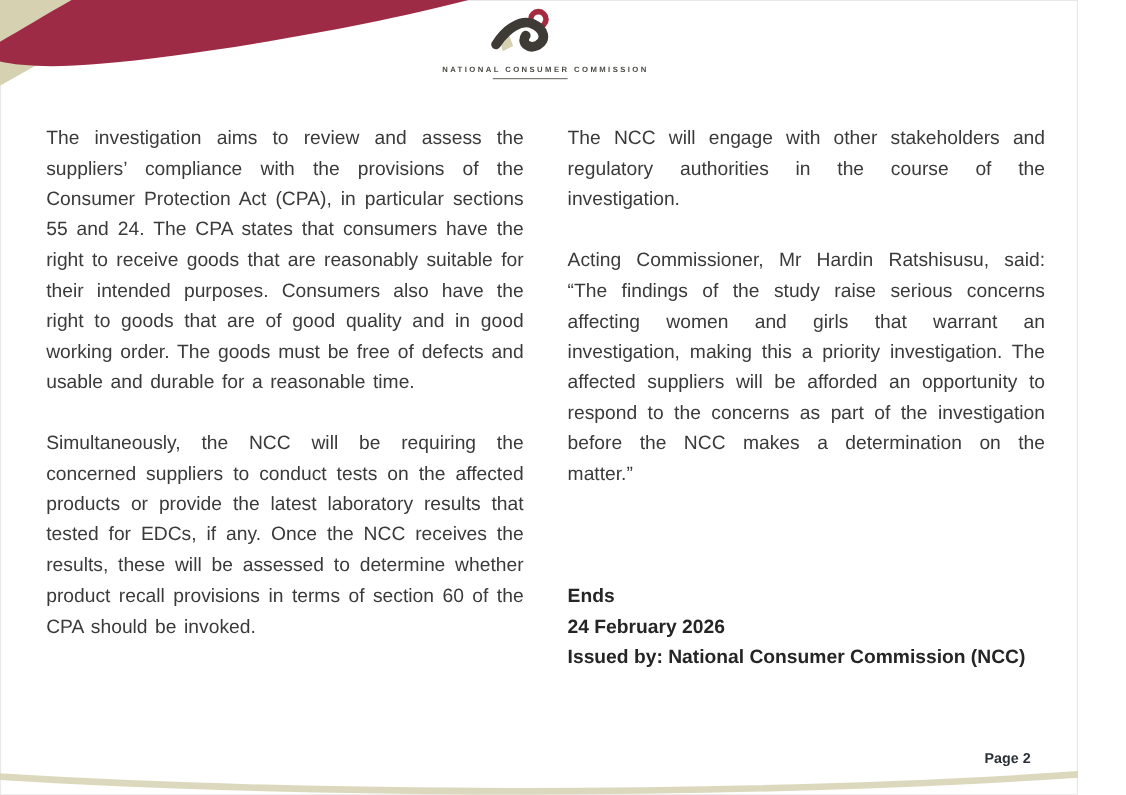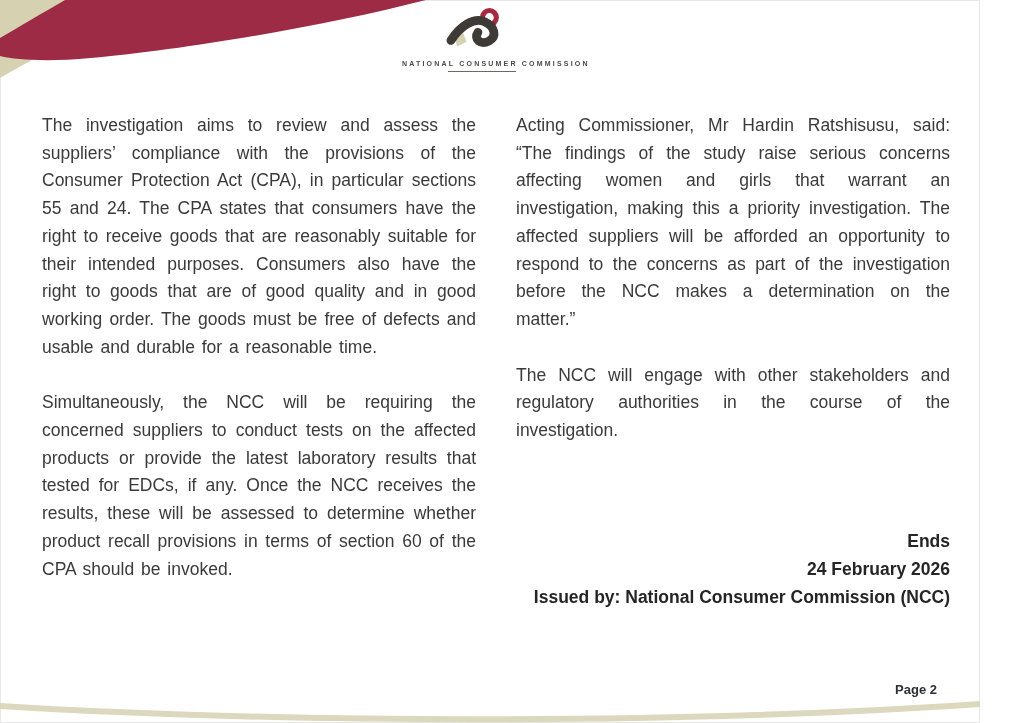--- a/index.html
+++ b/index.html
@@ -74,21 +74,20 @@
     line-height: 27.7px;
     text-align: justify;
     word-spacing: 2px;
   }
   .issue-block {
     margin-top: 82px;
     font-size: 17.5px;
     line-height: 28px;
     font-weight: bold;
     color: #252525;
-    text-align: right;
   }
 
   .page-number {
     position: absolute;
     right: 43px;
     bottom: 26px;
     font-size: 13px;
     font-weight: bold;
     color: #2b2f36;
   }
@@ -120,22 +119,22 @@
     <span class="logo-name">NATIONAL CONSUMER COMMISSION</span>
     <span class="logo-rule"></span>
   </div>
 
   <div class="content">
     <div class="column">
       <p>The investigation aims to review and assess the suppliers’ compliance with the provisions of the Consumer Protection Act (CPA), in particular sections 55 and 24. The CPA states that consumers have the right to receive goods that are reasonably suitable for their intended purposes. Consumers also have the right to goods that are of good quality and in good working order. The goods must be free of defects and usable and durable for a reasonable time.</p>
       <p>Simultaneously, the NCC will be requiring the concerned suppliers to conduct tests on the affected products or provide the latest laboratory results that tested for EDCs, if any. Once the NCC receives the results, these will be assessed to determine whether product recall provisions in terms of section 60 of the CPA should be invoked.</p>
     </div>
     <div class="column">
+      <p>The NCC will engage with other stakeholders and regulatory authorities in the course of the investigation.</p>
       <p>Acting Commissioner, Mr Hardin Ratshisusu, said: “The findings of the study raise serious concerns affecting women and girls that warrant an investigation, making this a priority investigation. The affected suppliers will be afforded an opportunity to respond to the concerns as part of the investigation before the NCC makes a determination on the matter.”</p>
-      <p>The NCC will engage with other stakeholders and regulatory authorities in the course of the investigation.</p>
       <div class="issue-block">
         <div>Ends</div>
         <div>24 February 2026</div>
         <div>Issued by: National Consumer Commission (NCC)</div>
       </div>
     </div>
   </div>
 
   <div class="page-number">Page 2</div>
 

